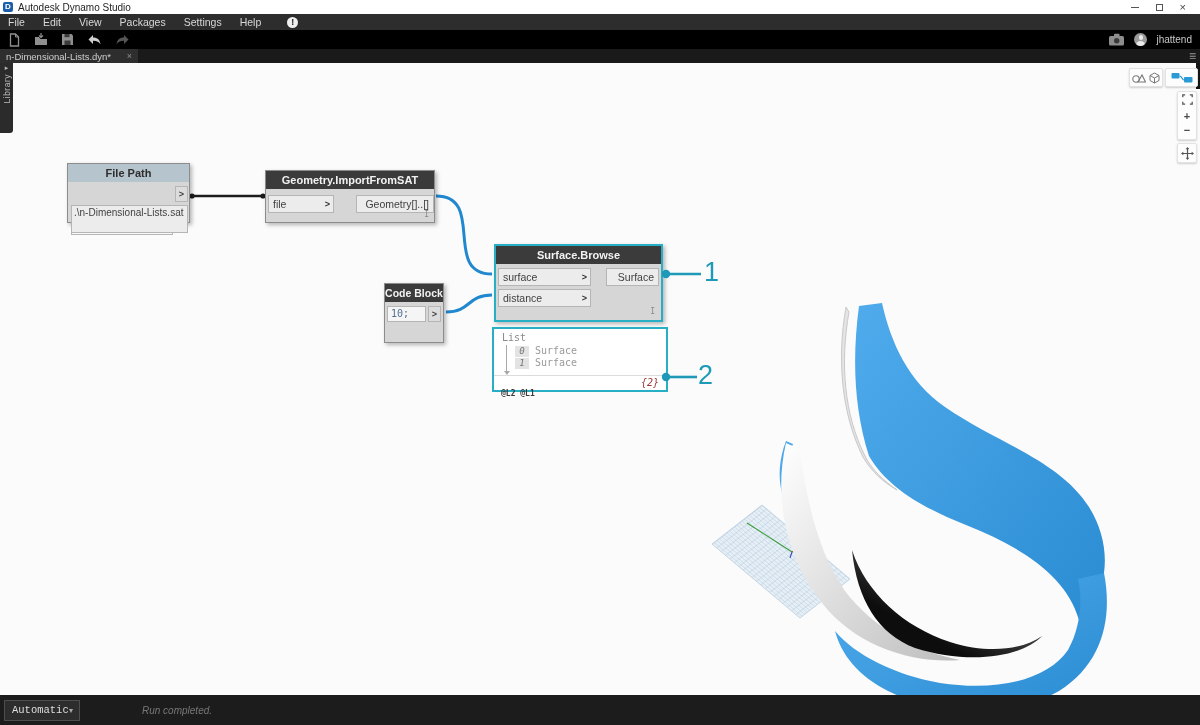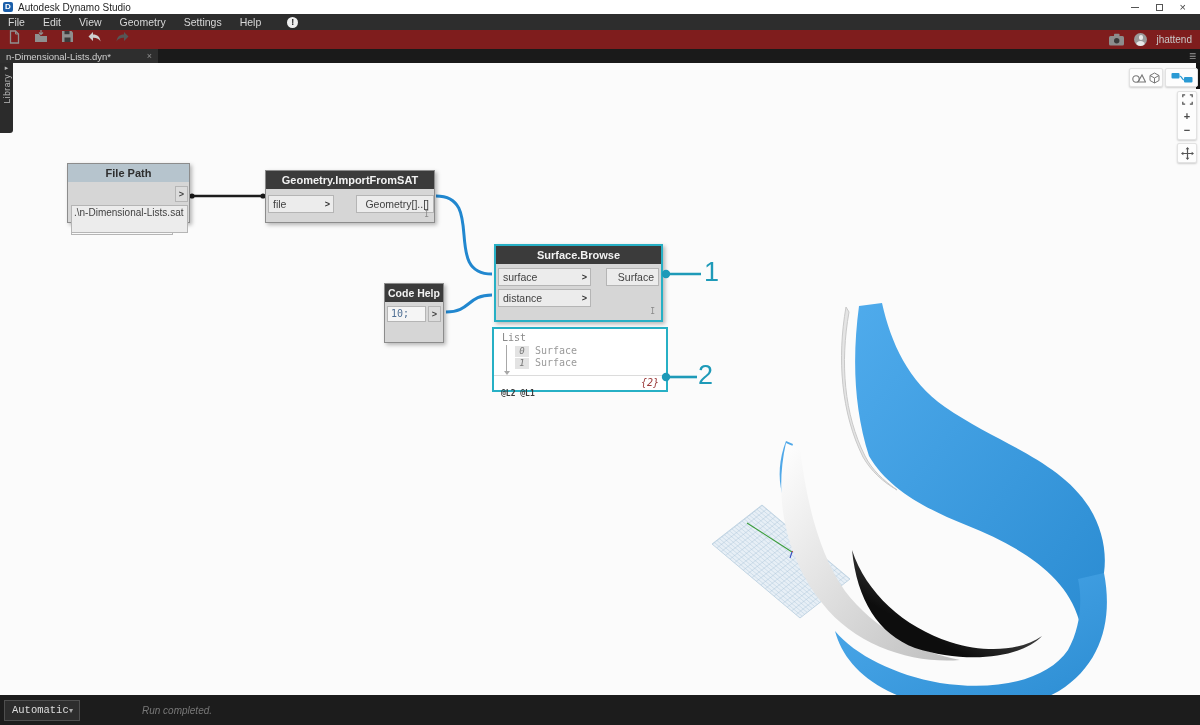--- a/index.html
+++ b/index.html
@@ -20,31 +20,31 @@
   .win-max{width:7px;height:7px;border:1px solid #555;}
   .win-close{font-size:11px;color:#444;line-height:10px;}
 
   
   .menubar{height:16px;background:#2d2d2d;display:flex;align-items:center;padding-left:8px;gap:18px;}
   .menu-item{font-size:10.5px;color:#d8d8d8;}
   .menu-info{width:11px;height:11px;border-radius:50%;background:#f0f0f0;color:#1d1d1d;font-size:9px;
              font-weight:bold;text-align:center;line-height:11px;margin-left:8px;}
 
   
-  .toolbar{height:19px;background:#7f1d1d;display:flex;padding:0 8px;}
+  .toolbar{height:19px;background:#000000;display:flex;align-items:center;padding:0 8px;}
   .tool-ic{margin-right:13px;display:inline-flex;}
   .tb-right{margin-left:auto;display:flex;align-items:center;gap:9px;}
   .avatar{width:13px;height:13px;border-radius:50%;background:#9a9a9a;position:relative;overflow:hidden;}
   .avatar::before{content:"";position:absolute;top:2px;left:4.5px;width:4.5px;height:4.5px;border-radius:50%;background:#e9e9e9;}
   .avatar::after{content:"";position:absolute;top:7.5px;left:2px;width:9px;height:6px;border-radius:5px 5px 0 0;background:#e9e9e9;}
   .username{font-size:10px;color:#c9c9c9;}
 
   
   .tabbar{height:14px;background:#1a1a1a;position:relative;display:flex;}
-  .tab{width:158px;height:14px;background:#2e2e2e;display:flex;align-items:center;}
+  .tab{width:138px;height:14px;background:#2e2e2e;display:flex;align-items:center;}
   .tab-title{font-size:9.5px;color:#cfcfcf;padding-left:6px;white-space:nowrap;}
   .tab-close{margin-left:auto;padding-right:6px;font-size:9px;color:#8f8f8f;}
   .tab-overflow{position:absolute;right:4px;top:0;font-size:12px;color:#9a9a9a;line-height:14px;}
 
   
   .canvas{position:relative;width:1200px;height:632px;background:#fbfbfb;overflow:hidden;}
   .svg-layer{position:absolute;left:0;top:0;z-index:1;}
   .svg-top{position:absolute;left:0;top:0;z-index:3;pointer-events:none;}
   .scroll-strip{position:absolute;right:0;top:0;width:4px;height:26px;background:#141414;z-index:4;}
 
@@ -107,21 +107,21 @@
     <div class="win-min"></div>
     <div class="win-max"></div>
     <div class="win-close">×</div>
   </div>
 </div>
 
 <div class="menubar">
   <span class="menu-item">File</span>
   <span class="menu-item">Edit</span>
   <span class="menu-item">View</span>
-  <span class="menu-item">Geometry</span>
+  <span class="menu-item">Packages</span>
   <span class="menu-item">Settings</span>
   <span class="menu-item">Help</span>
   <span class="menu-info">!</span>
 </div>
 
 <div class="toolbar">
   <span class="tool-ic">
     <svg width="13" height="14" viewBox="0 0 13 14">
         <path d="M2.5 1h5l3 3v9h-8z" fill="none" stroke="#909090" stroke-width="1.3"></path>
         <path d="M7.5 1v3h3" fill="none" stroke="#909090" stroke-width="1"></path>
@@ -278,21 +278,21 @@
     </div>
     <div class="box" style="left:2px;top:43px;width:93px;height:18px;line-height:16px;padding-left:4px;">
       <span>distance</span>
       <span class="chev" style="line-height:17px;">&gt;</span>
     </div>
     <div class="box" style="right:2px;top:22px;width:53px;height:18px;line-height:16px;text-align:right;padding-right:4px;">Surface</div>
     <div class="marker" style="right:6px;bottom:4px;">I</div>
   </div>
 
   <div class="node" style="left:384px;top:220px;width:60px;height:60px;">
-    <div class="node-header dark" style="font-size:10.5px;">Code Help</div>
+    <div class="node-header dark" style="font-size:10.5px;">Code Block</div>
     <div class="box" style="left:2px;top:22px;width:39px;height:16px;background:#f5f5f5;line-height:14px;padding-left:3px;
          font-family:'DejaVu Sans Mono',monospace;font-size:10px;color:#4f6f94;">10;</div>
     <div class="box" style="left:43px;top:22px;width:13px;height:16px;background:#dcdcdc;text-align:center;line-height:14px;font-size:9px;font-weight:bold;">&gt;</div>
   </div>
 
   <div class="bubble">
     <div class="bubble-hdr">List</div>
     <div class="bubble-vline"></div>
     <div class="bubble-varrow"></div>
     <div class="idx-badge" style="left:21px;top:17px;">0</div>

